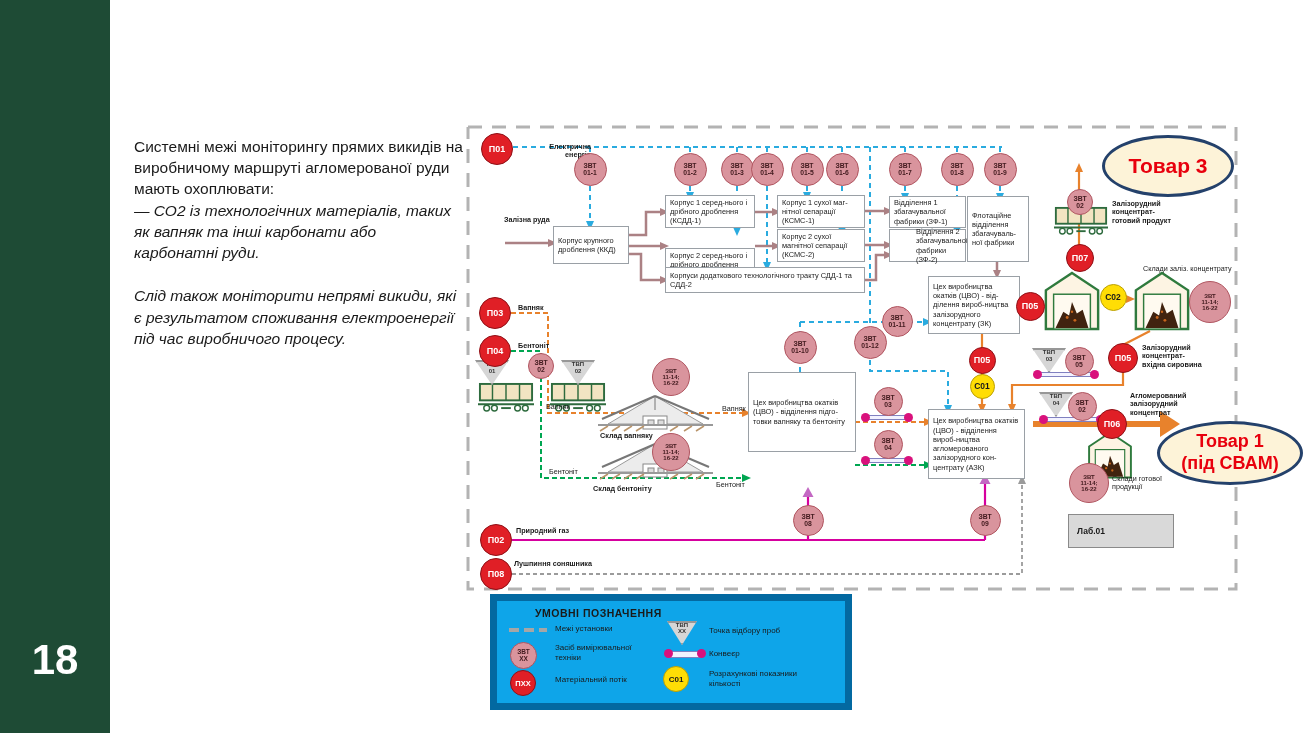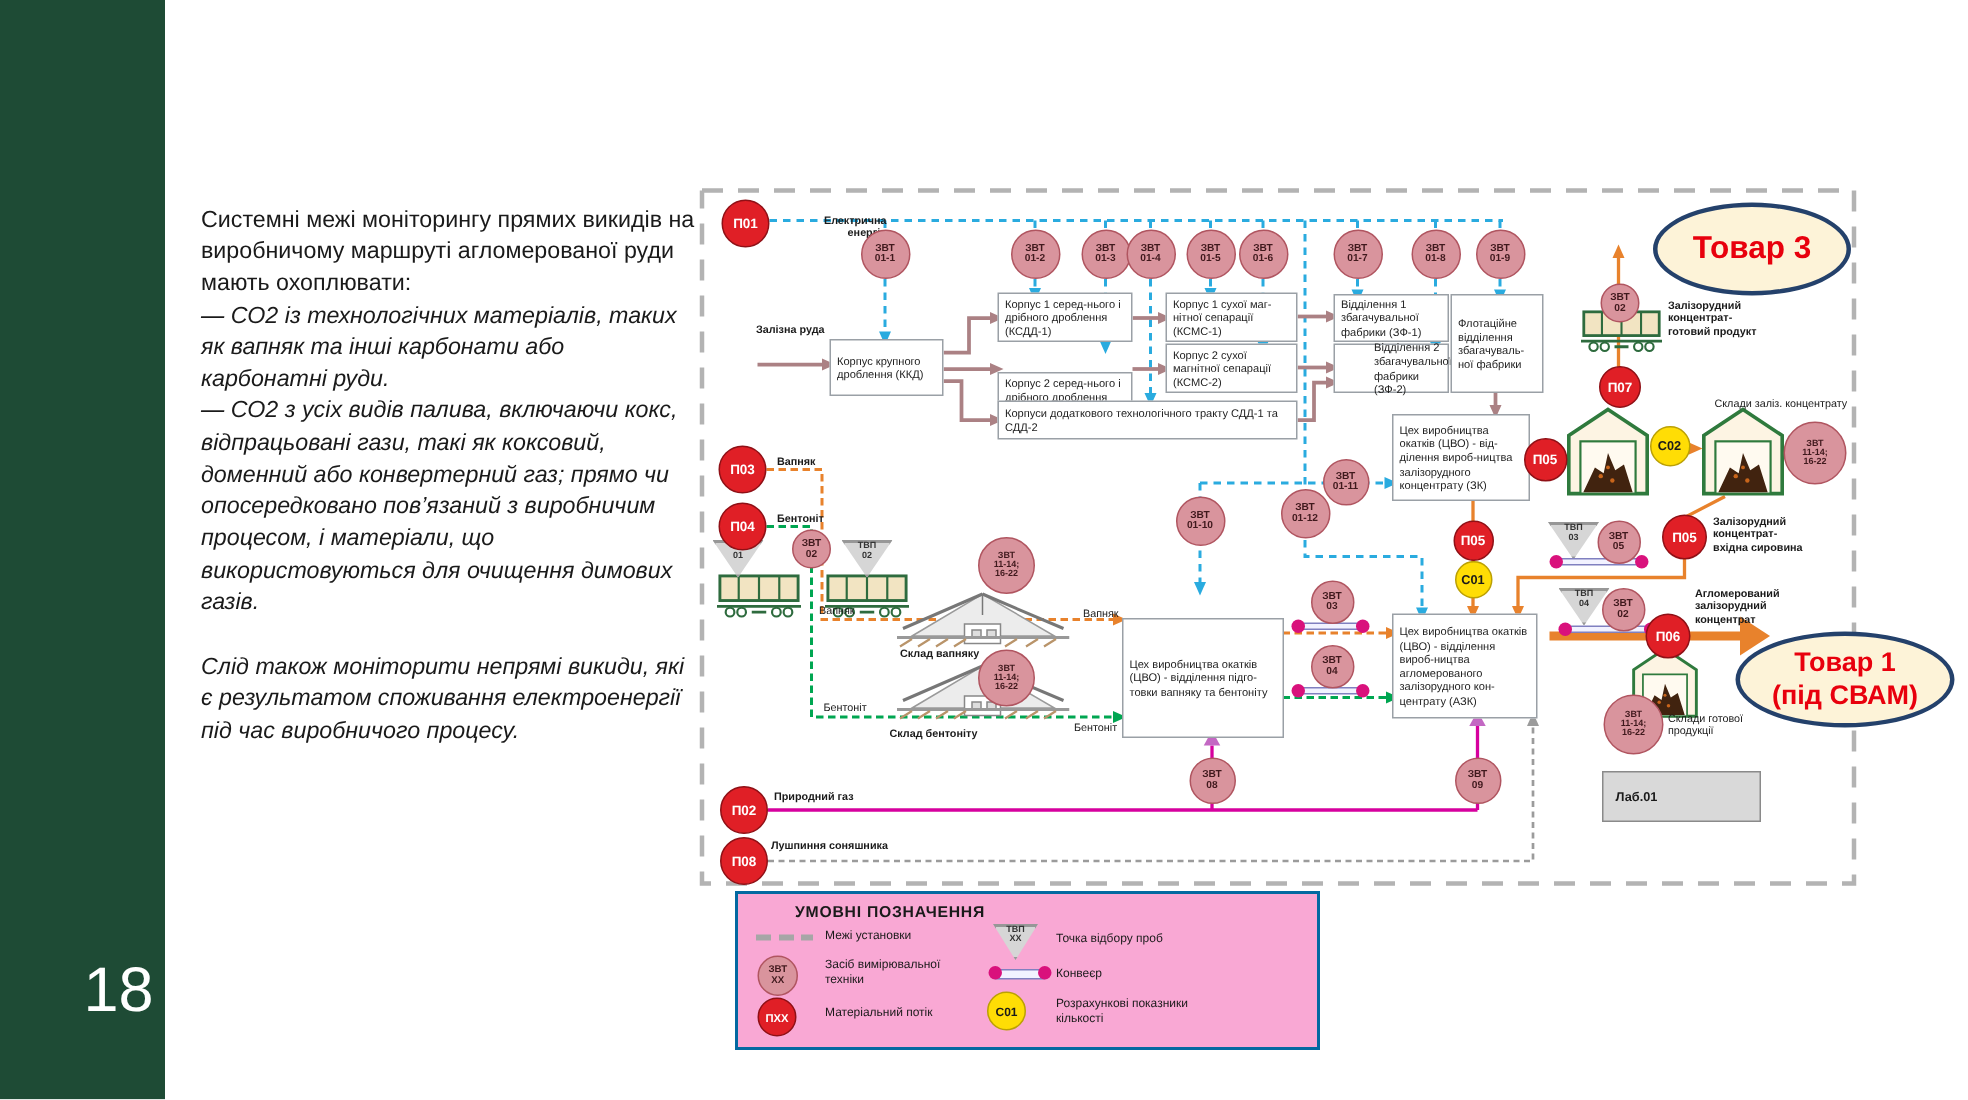--- a/index.html
+++ b/index.html
@@ -1,18 +1,18 @@
 <!DOCTYPE html>
 <html><head>
 <meta charset="utf-8">
 <style>
   html,body{margin:0;padding:0;background:#fff;font-family:"Liberation Sans",sans-serif;}
   #slide{position:relative;width:1312px;height:733px;overflow:hidden;background:#fff;}
   #sidebar{position:absolute;left:0;top:0;width:110px;height:733px;background:#1e4b35;}
-  #page-number{position:absolute;left:0;top:636px;width:110px;text-align:center;color:#fff;font-size:42px;font-weight:400;padding-left:24px;}
+  #page-number{position:absolute;left:0;top:636px;width:110px;text-align:center;color:#fff;font-size:42px;font-weight:700;}
   #slide-title{position:absolute;left:118px;top:4px;width:1190px;text-align:center;font-size:29px;font-weight:bold;color:#2a6a4c;line-height:1.42;white-space:pre-line;margin:0;}
   #intro-text{position:absolute;left:134px;top:136px;width:330px;font-size:15.5px;color:#1a1a1a;line-height:1.37;}
   #intro-text p{margin:0;}
   #intro-text p.ital{font-style:italic;}
   #intro-text p.gap{margin-top:22px;}
   
   .nd{position:absolute;box-sizing:border-box;}
   .cir{border-radius:50%;display:flex;align-items:center;justify-content:center;text-align:center;white-space:pre-line;font-weight:bold;}
   .flow{background:#e01f26;border:1.5px solid #8f1016;color:#fff;font-size:9px;}
   .zvt{background:#d9949d;border:1.5px solid #b05560;color:#40191d;font-size:6.8px;line-height:1.05;}
@@ -23,21 +23,21 @@
   .lbl{font-size:7.2px;color:#1a1a1a;white-space:pre-line;line-height:1.18;}
   .lbl.b{font-weight:bold;}
   .oval{border-radius:50%;background:#fdf3d8;border:3px solid #24416b;color:#e8000d;font-weight:bold;display:flex;align-items:center;justify-content:center;text-align:center;white-space:pre-line;line-height:1.2;}
   .tvp{clip-path:polygon(0 0,100% 0,50% 100%);background:#d6d6d6;box-shadow:inset 0 0 0 2px #979797;display:flex;justify-content:center;font-size:6px;font-weight:bold;color:#333;line-height:1.1;padding-top:1px;text-align:center;white-space:pre-line;}
   .conv{height:5px;background:#f2f2ff;border:1px solid #8080c0;border-radius:2px;}
   .conv::before,.conv::after{content:"";position:absolute;top:-3px;width:9px;height:9px;border-radius:50%;background:#d9117c;}
   .conv::before{left:-4px;}.conv::after{right:-4px;}
   #edges-layer{position:absolute;left:0;top:0;z-index:1;}
   #diagram-nodes{position:absolute;left:0;top:0;width:1312px;height:733px;z-index:2;pointer-events:none;}
   
-  #legend-box{position:absolute;left:490px;top:594px;width:348px;height:102px;border:2px solid #0369a1;background:#f9a8d4;z-index:3;padding-left:38px;}
+  #legend-box{position:absolute;left:490px;top:594px;width:348px;height:102px;border:7px solid #0369a1;background:#0ea5e9;z-index:3;}
   #legend-title{position:absolute;left:38px;top:6px;font-size:10.5px;font-weight:bold;color:#1a1a1a;letter-spacing:.5px;}
   .lg-row{position:absolute;font-size:8px;color:#1a1a1a;line-height:1.2;white-space:pre-line;}
   .lg-dash{position:absolute;width:38px;height:4px;background:repeating-linear-gradient(90deg,#a6a6a6 0 10px,transparent 10px 15px);}
   .lg-cir{position:absolute;border-radius:50%;display:flex;align-items:center;justify-content:center;text-align:center;font-weight:bold;white-space:pre-line;}
   .lg-zvt{background:#d9949d;border:1.5px solid #b05560;color:#40191d;font-size:6.5px;line-height:1;}
   .lg-flow{background:#e01f26;border:1.5px solid #8f1016;color:#fff;font-size:7.5px;}
   .lg-calc{background:#ffdd05;border:1.5px solid #bba004;color:#1a1a1a;font-size:8px;}
   .lg-tvp{position:absolute;clip-path:polygon(0 0,100% 0,50% 100%);background:#d6d6d6;box-shadow:inset 0 0 0 2px #979797;display:flex;justify-content:center;font-size:6px;font-weight:bold;color:#333;line-height:1.05;padding-top:1px;text-align:center;white-space:pre-line;}
   .lg-conv{position:absolute;width:34px;height:5px;background:#f2f2ff;border:1px solid #8080c0;border-radius:2px;}
   .lg-conv::before,.lg-conv::after{content:"";position:absolute;top:-3px;width:9px;height:9px;border-radius:50%;background:#d9117c;}
@@ -45,21 +45,20 @@
 </style>
 </head>
 <body>
 
 <div id="slide">
   <div id="sidebar"></div>
   <div id="page-number">18</div>
   <div id="intro-text">
       <p class="reg">Системні межі моніторингу прямих викидів на виробничому маршруті агломерованої руди мають охоплювати:</p>
       <p class="ital">— СО2 із технологічних матеріалів, таких як вапняк та інші карбонати або карбонатні руди.</p>
-      <p class="ital">— СО2 з усіх видів палива, включаючи кокс, відпрацьовані гази, такі як коксовий, доменний або конвертерний газ; прямо чи опосередковано пов’язаний з виробничим процесом, і матеріали, що використовуються для очищення димових газів.</p>
       <p class="ital gap">Слід також моніторити непрямі викиди, які є результатом споживання електроенергії під час виробничого процесу.</p>
     </div>
 
   <svg id="edges-layer" width="1312" height="733" viewBox="0 0 1312 733">
       <polyline points="468,127 1236,127 1236,589 468,589 468,127" fill="none" stroke="#b3b3b3" stroke-width="3" stroke-dasharray="14,10"></polyline>
       <polyline points="513,147 1002,147" fill="none" stroke="#2aabdf" stroke-width="2" stroke-dasharray="5,4"></polyline>
       <polyline points="590,147 590,154" fill="none" stroke="#2aabdf" stroke-width="2" stroke-dasharray="5,4"></polyline>
       <polyline points="690,147 690,154" fill="none" stroke="#2aabdf" stroke-width="2" stroke-dasharray="5,4"></polyline>
       <polyline points="737,147 737,154" fill="none" stroke="#2aabdf" stroke-width="2" stroke-dasharray="5,4"></polyline>
       <polyline points="767,147 767,154" fill="none" stroke="#2aabdf" stroke-width="2" stroke-dasharray="5,4"></polyline>
@@ -148,21 +147,21 @@
       <div class="nd pbox" style="left: 553px; top: 226px; width: 76px; height: 38px;">Корпус крупного дроблення (ККД)</div>
       <div class="nd pbox" style="left: 665px; top: 195px; width: 90px; height: 33px;">Корпус 1 серед-нього і дрібного дроблення (КСДД-1)</div>
       <div class="nd pbox" style="left: 665px; top: 229px; width: 90px; height: 33px; margin-top: 19px;">Корпус 2 серед-нього і дрібного дроблення (КСДД-2)</div>
       <div class="nd pbox" style="left: 665px; top: 267px; width: 200px; height: 26px;">Корпуси додаткового технологічного тракту СДД-1 та СДД-2</div>
       <div class="nd pbox" style="left: 777px; top: 195px; width: 88px; height: 33px;">Корпус 1 сухої маг-нітної сепарації (КСМС-1)</div>
       <div class="nd pbox" style="left: 777px; top: 229px; width: 88px; height: 33px;">Корпус 2 сухої магнітної сепарації (КСМС-2)</div>
       <div class="nd pbox" style="left: 889px; top: 196px; width: 77px; height: 32px;">Відділення 1 збагачувальної фабрики (ЗФ-1)</div>
       <div class="nd pbox" style="left: 889px; top: 229px; width: 77px; height: 33px; padding-left: 26px;">Відділення 2 збагачувальної фабрики (ЗФ-2)</div>
       <div class="nd pbox" style="left: 967px; top: 196px; width: 62px; height: 66px;">Флотаційне відділення збагачуваль-ної фабрики</div>
       <div class="nd pbox" style="left: 928px; top: 276px; width: 92px; height: 58px;">Цех виробництва окатків (ЦВО) - від-ділення вироб-ництва залізорудного концентрату (ЗК)</div>
-      <div class="nd pbox" style="left: 748px; top: 412px; width: 108px; height: 80px;">Цех виробництва окатків (ЦВО) - відділення підго-товки вапняку та бентоніту</div>
+      <div class="nd pbox" style="left: 748px; top: 372px; width: 108px; height: 80px;">Цех виробництва окатків (ЦВО) - відділення підго-товки вапняку та бентоніту</div>
       <div class="nd pbox" style="left: 928px; top: 409px; width: 97px; height: 70px;">Цех виробництва окатків (ЦВО) - відділення вироб-ництва агломерованого залізорудного кон-центрату (АЗК)</div>
       <div class="nd" style="left: 598px; top: 386px; width: 115px; height: 46px;"><svg viewBox="0 0 115 46" width="100%" height="100%">
           <polygon points="10,38 57,10 105,38" fill="#ececec" stroke="#9a9a9a" stroke-width="1"></polygon>
           <line x1="57" y1="10" x2="4" y2="33" stroke="#777" stroke-width="2"></line>
           <line x1="57" y1="10" x2="111" y2="33" stroke="#777" stroke-width="2"></line>
           <line x1="57" y1="10" x2="57" y2="24" stroke="#777" stroke-width="1"></line>
           <rect x="45" y="30" width="24" height="13" fill="#fff" stroke="#888"></rect>
           <rect x="50" y="34" width="6" height="5" fill="#ddd" stroke="#888"></rect>
           <rect x="60" y="34" width="6" height="5" fill="#ddd" stroke="#888"></rect>
           <rect x="0" y="38" width="115" height="2" fill="#999"></rect>

